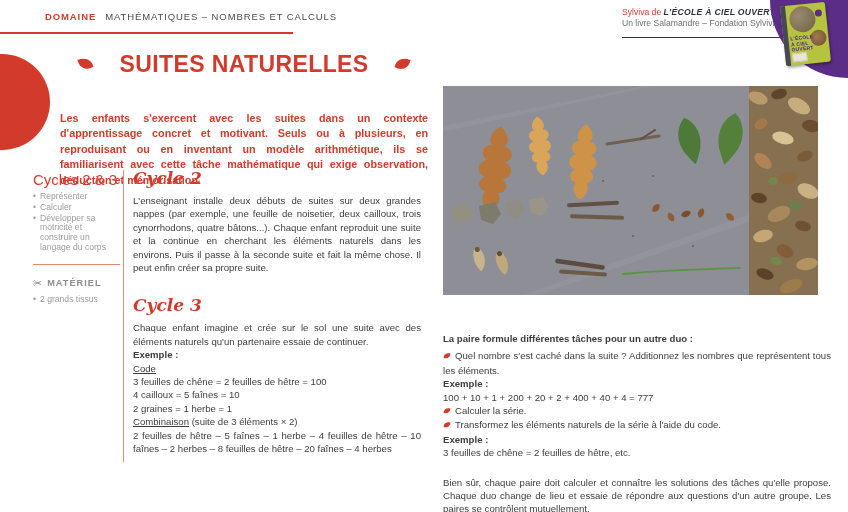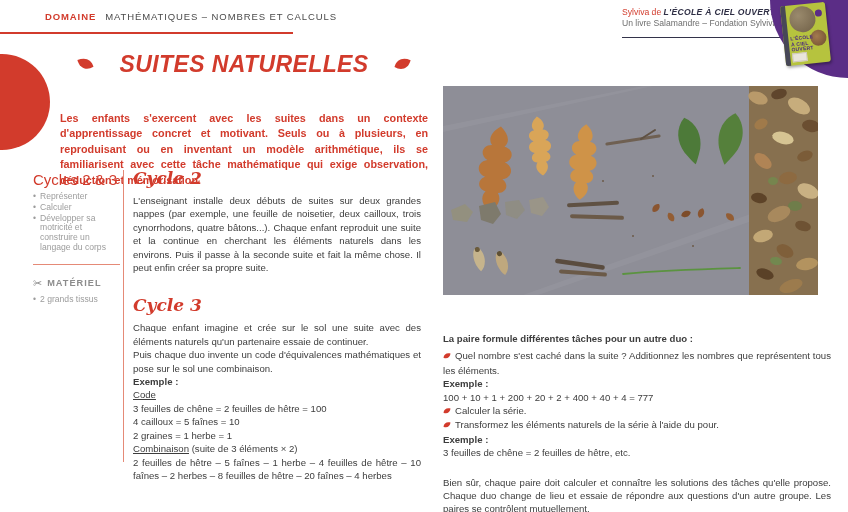--- a/index.html
+++ b/index.html
@@ -24,21 +24,21 @@
   .book{position:absolute;left:783px;top:4px;width:45px;height:60px;transform:rotate(-6deg);background:#b6c33e;border-radius:2px 3px 3px 2px;box-shadow:1px 2px 3px rgba(0,0,0,.35);}
   .book-spine{position:absolute;left:0;top:0;width:5px;height:100%;background:#474757;border-radius:2px 0 0 2px;}
   .book-c1{position:absolute;left:8px;top:2px;width:26px;height:26px;border-radius:50%;background:radial-gradient(circle at 35% 35%, #9a8a6d, #6f5f46);}
   .book-c2{position:absolute;right:2px;top:27px;width:16px;height:16px;border-radius:50%;background:radial-gradient(circle at 40% 40%, #a3794f, #6e4d2e);}
   .book-dot{position:absolute;right:4px;top:7px;width:7px;height:7px;border-radius:50%;background:#5b2d86;}
   .book-title{position:absolute;left:7px;top:31px;width:26px;font-size:5px;line-height:5.6px;font-weight:bold;color:#4b2a7e;letter-spacing:.2px;}
   .book-thumb{position:absolute;left:7px;bottom:3px;width:15px;height:9px;background:#e9e5da;box-shadow:inset 0 0 0 1px #cfc8b8;}
   
   .red-circle{position:absolute;left:-46px;top:54px;width:96px;height:96px;border-radius:50%;background:#d23b2c;}
   
-  .title-row{position:absolute;left:55px;top:51px;width:378px;display:flex;align-items:center;justify-content:center;gap:25px;font-style:italic;}
+  .title-row{position:absolute;left:55px;top:51px;width:378px;display:flex;align-items:center;justify-content:center;gap:25px;}
   .page-title{font-size:23px;font-weight:bold;letter-spacing:.4px;color:#d23b2c;white-space:nowrap;}
   .leaf-svg{flex:0 0 auto;}
   .intro{position:absolute;left:60px;top:87px;width:368px;font-size:10.8px;line-height:15.4px;font-weight:600;color:#d23b2c;text-align:justify;margin-top:24px;}
   
   .sidebar{position:absolute;left:33px;top:171px;width:87px;}
   .sb-cycles-title{color:#d23b2c;font-weight:normal;font-size:15px;margin-bottom:4px;}
   .sb-item{position:relative;padding-left:7px;font-size:8.6px;line-height:9.8px;color:#9c9c9c;margin-bottom:1px;}
   .sb-item::before{content:"•";position:absolute;left:0;top:0;color:#9c9c9c;}
   .sb-divider{width:87px;height:1px;background:#e58a77;margin:11px 0 12px;}
   .sb-materiel{display:flex;align-items:center;gap:4px;color:#8c8c8c;font-weight:bold;font-size:9.2px;letter-spacing:1px;margin-bottom:5px;}
@@ -112,21 +112,20 @@
   <div class="sb-item">2 grands tissus</div>
 </div>
 <div class="vline"></div>
 
 <div class="main-col">
   <div class="cycle-heading">Cycle 2</div>
   <div class="bodytext">L'enseignant installe deux débuts de suites sur deux grandes nappes (par exemple, une feuille de noisetier, deux cailloux, trois cynorrhodons, quatre bâtons...). Chaque enfant reproduit une suite et la continue en cherchant les éléments naturels dans les environs. Puis il passe à la seconde suite et fait la même chose. Il peut enfin créer sa propre suite.</div>
 
   <div class="cycle-heading second">Cycle 3</div>
   <div class="bodytext">Chaque enfant imagine et crée sur le sol une suite avec des éléments naturels qu'un partenaire essaie de continuer.</div>
-  <div class="bodytext">Puis chaque duo invente un code d'équivalences mathématiques et pose sur le sol une combinaison.</div>
   <div class="line bold">Exemple :</div>
   <div class="line"><span class="u">Code</span></div>
   <div class="line">3 feuilles de chêne = 2 feuilles de hêtre = 100</div>
   <div class="line">4 cailloux = 5 faînes = 10</div>
   <div class="line">2 graines = 1 herbe = 1</div>
   <div class="line"><span class="u">Combinaison</span><span> (suite de 3 éléments × 2)</span></div>
   <div class="bodytext">2 feuilles de hêtre – 5 faînes – 1 herbe – 4 feuilles de hêtre – 10 faînes – 2 herbes – 8 feuilles de hêtre – 20 faînes – 4 herbes</div>
 </div>
 
 <svg class="photo" viewBox="0 0 375 209" preserveAspectRatio="none" role="img">
@@ -222,19 +221,19 @@
 
   <div class="task-item">
     <span class="leaf-b"><svg width="8" height="8" viewBox="0 0 17 15">
           <path d="M16,2 C8,0 2,3 1,11 C8,14 15,11 16,2 Z" fill="#d23b2c"></path>
         </svg></span><span>Calculer la série.</span>
   </div>
 
   <div class="task-item">
     <span class="leaf-b"><svg width="8" height="8" viewBox="0 0 17 15">
           <path d="M16,2 C8,0 2,3 1,11 C8,14 15,11 16,2 Z" fill="#d23b2c"></path>
-        </svg></span><span>Transformez les éléments naturels de la série à l'aide du pour.</span>
+        </svg></span><span>Transformez les éléments naturels de la série à l'aide du code.</span>
   </div>
   <div class="bold">Exemple :</div>
   <div>3 feuilles de chêne = 2 feuilles de hêtre, etc.</div>
 
   <div class="tasks-closing">Bien sûr, chaque paire doit calculer et connaître les solutions des tâches qu'elle propose. Chaque duo change de lieu et essaie de répondre aux questions d'un autre groupe. Les paires se contrôlent mutuellement.</div>
 </div>
 
 </body></html>

